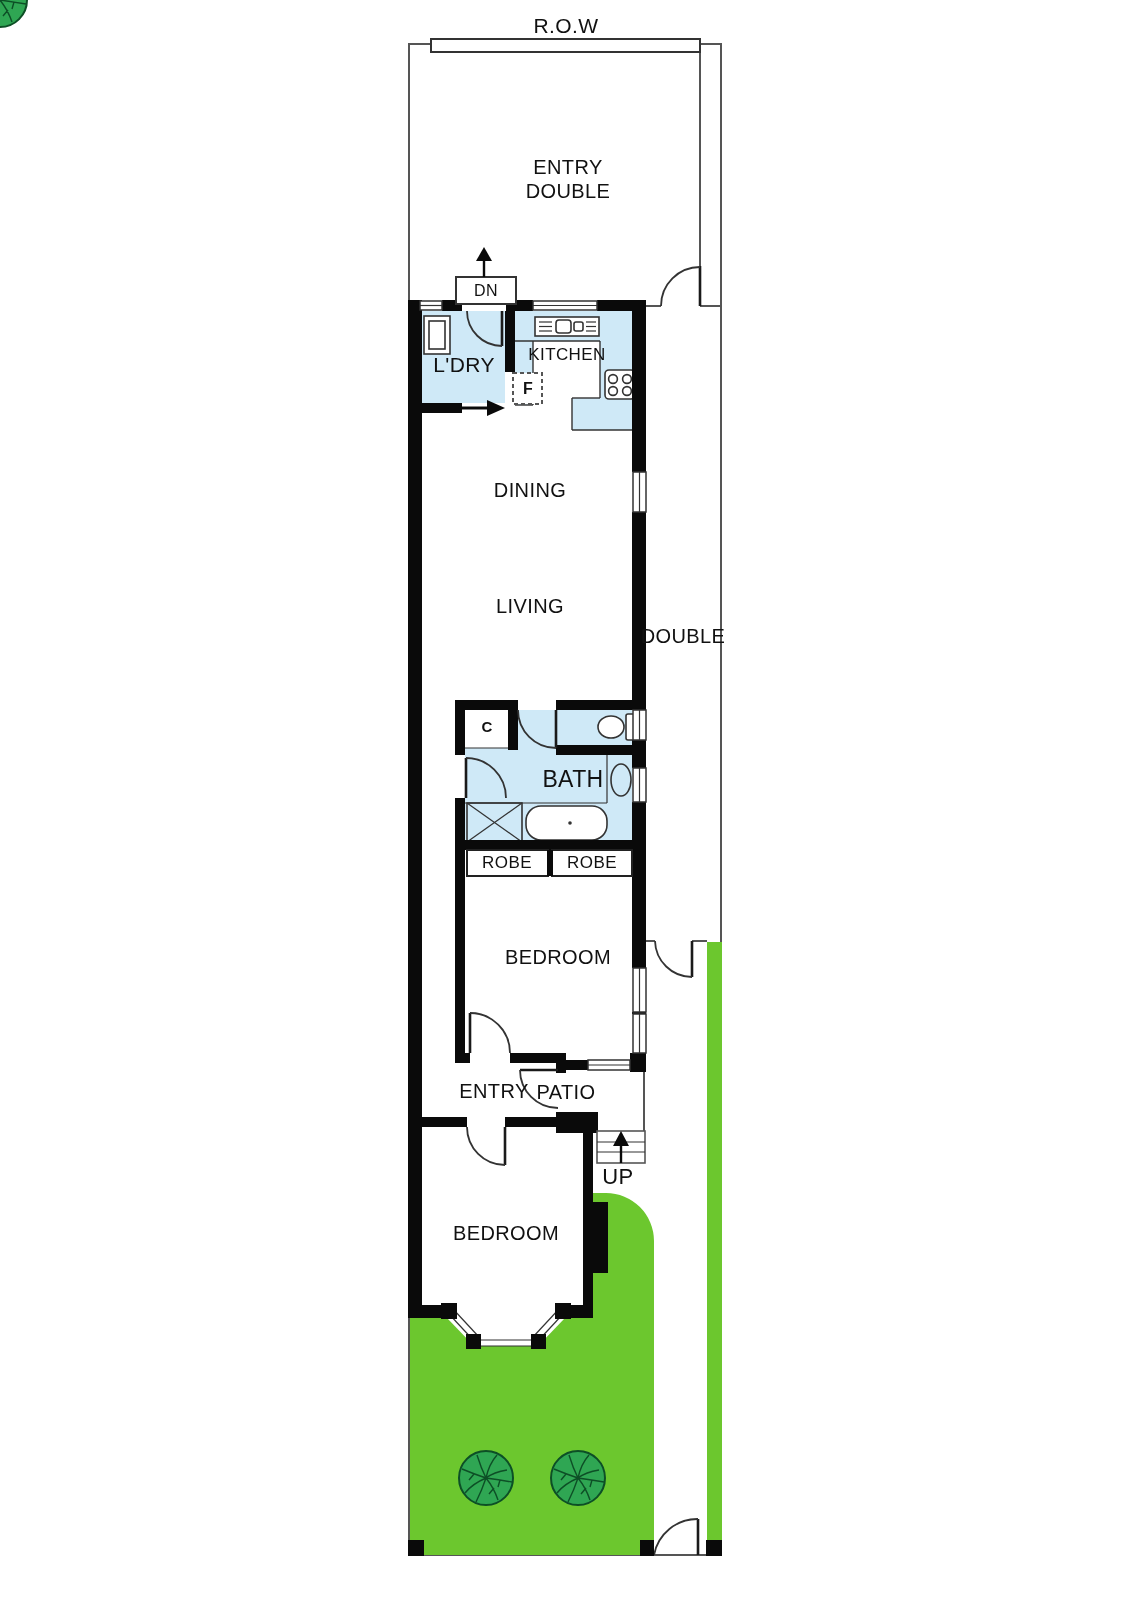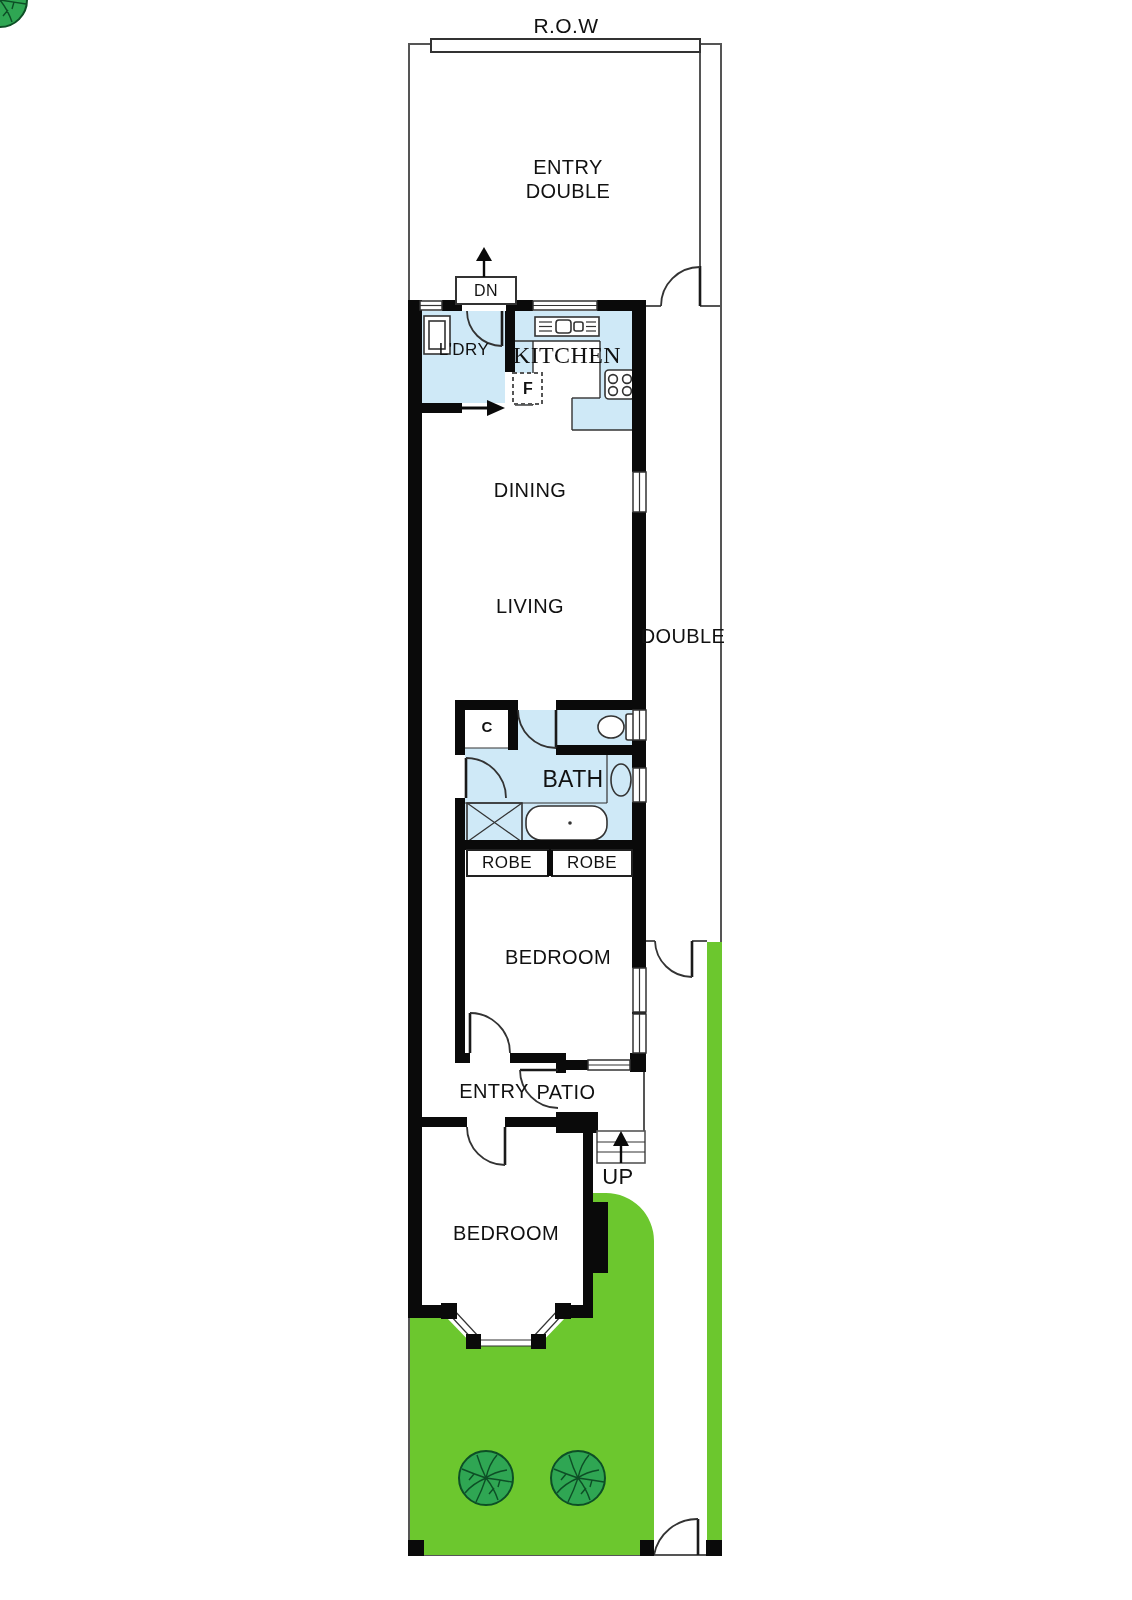--- a/index.html
+++ b/index.html
@@ -241,22 +241,22 @@
   </g>
 
 </svg>
 
 <div class="lbl" style="left:566px;top:26px;font-size:21px;">R.O.W</div>
 <div class="lbl" style="left:568px;top:180px;">
   <div>ENTRY</div>
   <div>DOUBLE</div>
 </div>
 <div class="lbl small" style="left:486px;top:291px;text-align:right;">DN</div>
-<div class="lbl" style="left:464px;top:350px;font-size:17px;">L'DRY</div>
-<div class="lbl" style="left:567px;top:355px;font-size:24px;font-family:Liberation Serif, serif;">KITCHEN</div>
+<div class="lbl" style="left:464px;top:365px;font-size:21px;">L'DRY</div>
+<div class="lbl" style="left:567px;top:355px;font-size:17px;">KITCHEN</div>
 <div class="lbl small bold" style="left:528px;top:389px;">F</div>
 <div class="lbl" style="left:530px;top:491px;">DINING</div>
 <div class="lbl" style="left:530px;top:607px;">LIVING</div>
 <div class="lbl" style="left:683px;top:637px;">DOUBLE</div>
 <div class="lbl tiny bold" style="left:487px;top:727px;">C</div>
 <div class="lbl" style="left:573px;top:780px;font-size:23px;">BATH</div>
 <div class="lbl" style="left:507px;top:863px;font-size:17px;">ROBE</div>
 <div class="lbl" style="left:592px;top:863px;font-size:17px;">ROBE</div>
 <div class="lbl" style="left:558px;top:958px;">BEDROOM</div>
 <div class="lbl" style="left:494px;top:1092px;">ENTRY</div>

